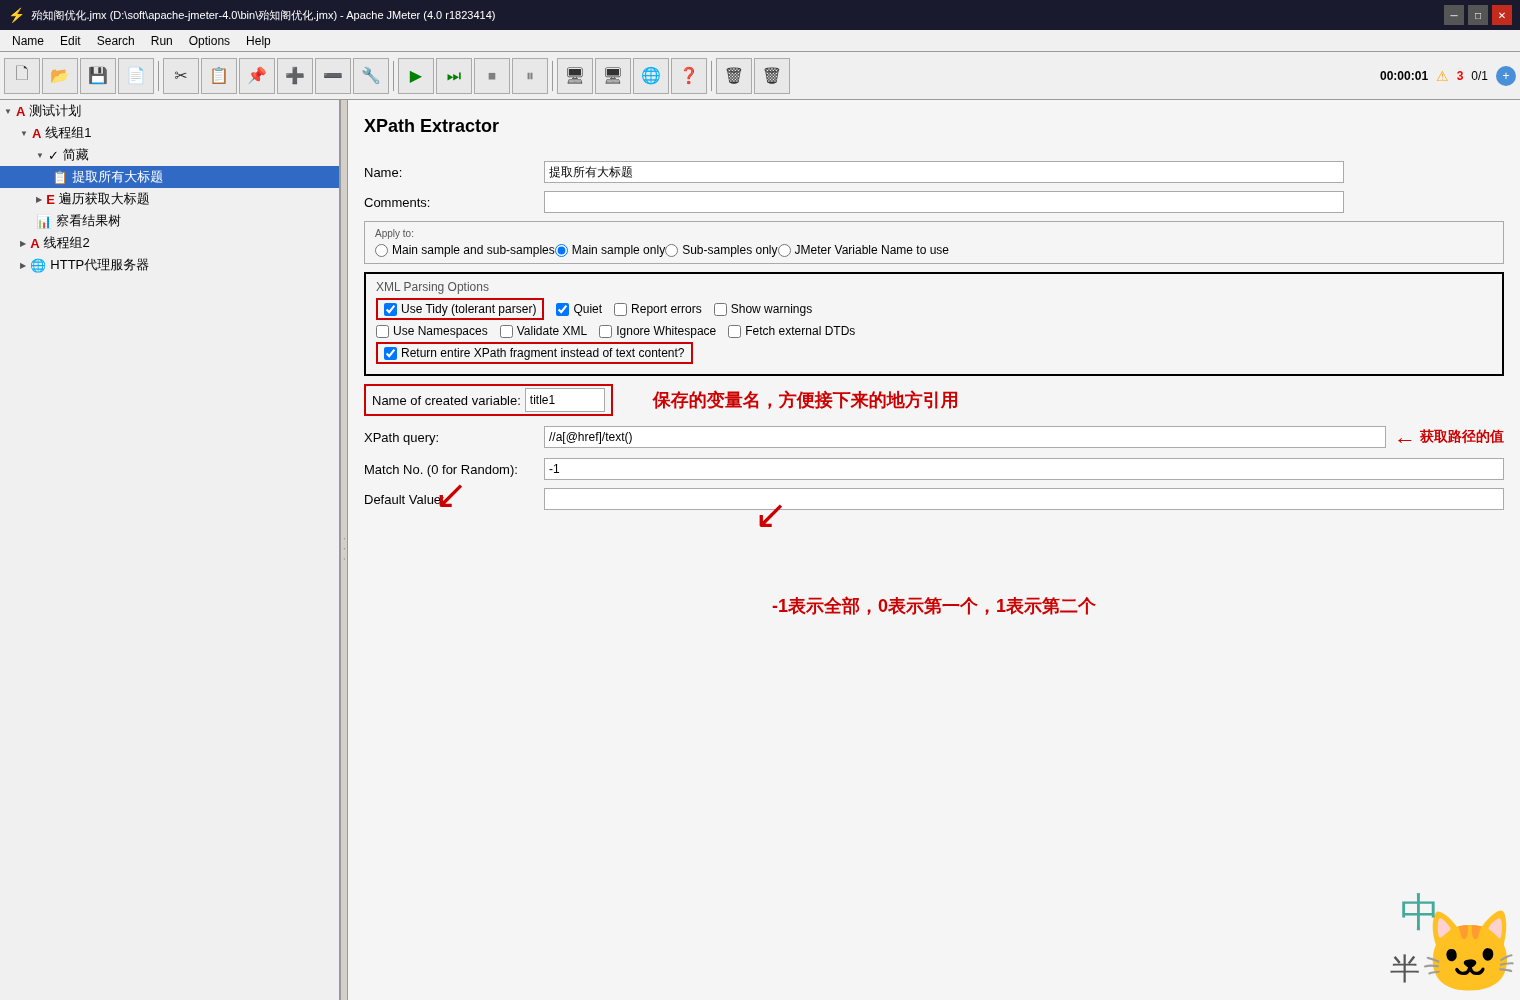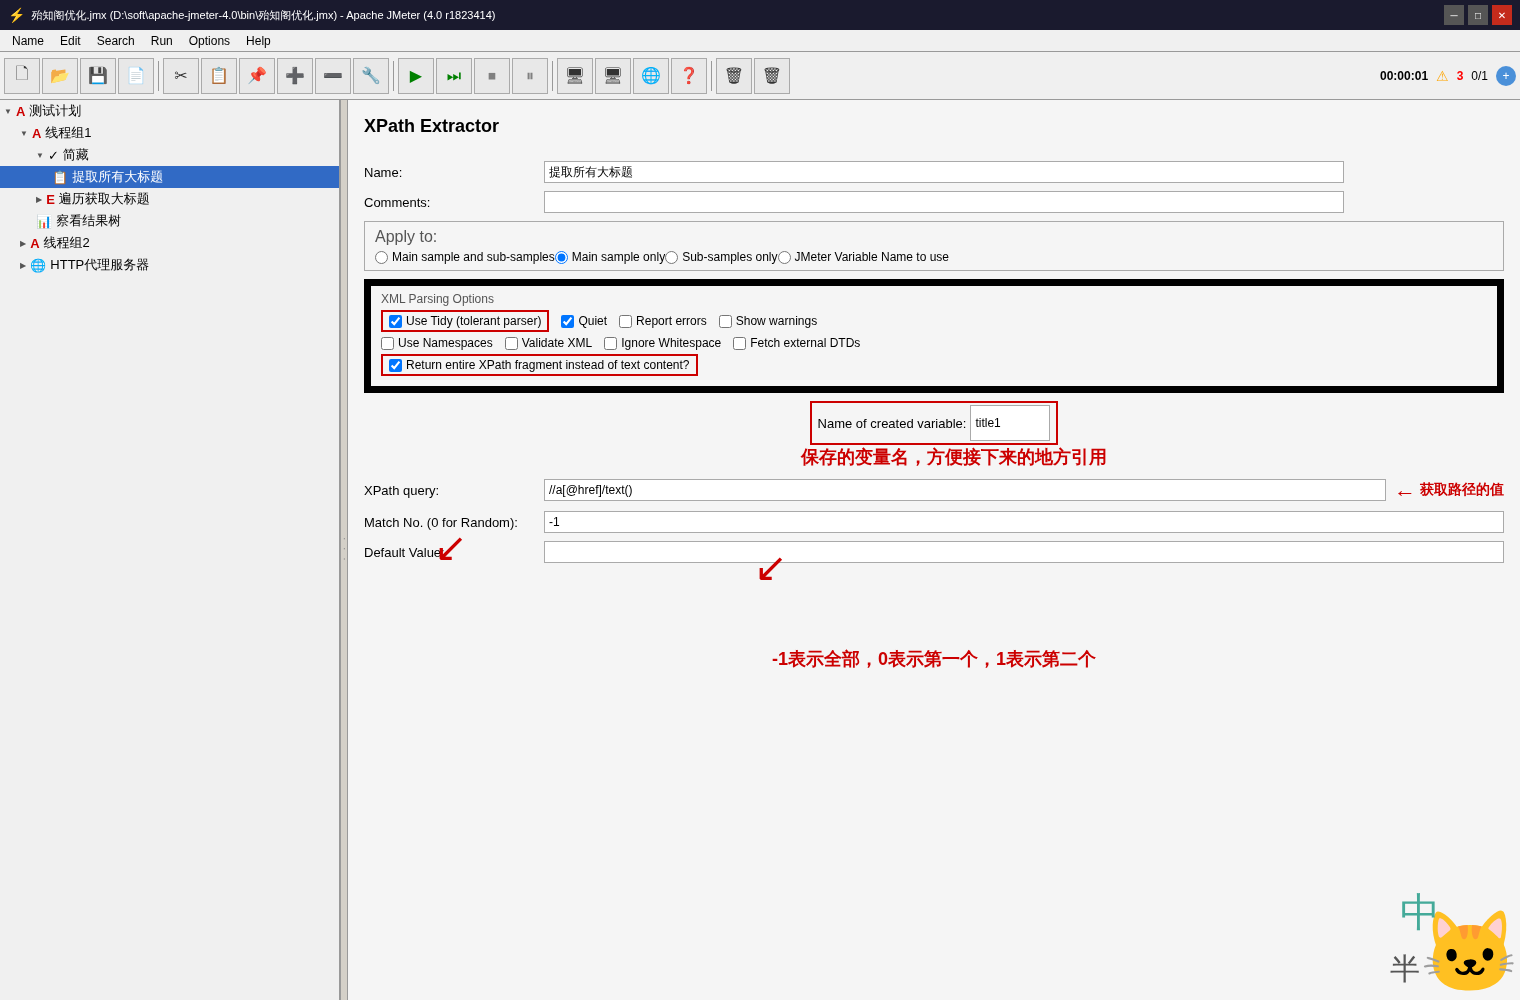--- a/index.html
+++ b/index.html
@@ -43,25 +43,25 @@
     .content { flex: 1; background: #f5f5f5; overflow-y: auto; padding: 0; }
     
     
     .panel { background: #f5f5f5; padding: 16px; }
     .panel-title { font-size: 18px; font-weight: bold; color: #000; margin-bottom: 24px; }
     .form-row { display: flex; align-items: center; margin-bottom: 8px; }
     .form-label { width: 180px; font-size: 13px; color: #000; flex-shrink: 0; }
     .form-input { flex: 1; height: 22px; border: 1px solid #aaa; background: white; padding: 1px 4px; font-size: 12px; }
     
     .apply-to-group { border: 1px solid #aaa; padding: 6px 10px; margin-bottom: 8px; }
-    .apply-to-title { font-size: 16px; color: #555; margin-bottom: 4px; }
+    .apply-to-title { font-size: 10px; color: #555; margin-bottom: 4px; }
     .radio-row { display: flex; align-items: center; flex-wrap: wrap; }
     .radio-opt { display: flex; align-items: center; gap: 4px; font-size: 12px; cursor: pointer; }
     
-    .xml-options-group { border: 7px solid #000000; padding: 6px 10px; margin-bottom: 8px; }
+    .xml-options-group { border: 2px solid #000000; padding: 6px 10px; margin-bottom: 8px; }
     .xml-options-title { font-size: 12px; color: #555; margin-bottom: 4px; }
     .checkbox-row { display: flex; align-items: center; gap: 12px; flex-wrap: wrap; margin-bottom: 4px; }
     .check-opt { display: flex; align-items: center; gap: 4px; font-size: 12px; cursor: pointer; }
 
     .splitter-handle { width: 8px; background: #d4d0c8; border-left: 1px solid #999; border-right: 1px solid #999; cursor: col-resize; display: flex; align-items: center; justify-content: center; }
     .splitter-dots { writing-mode: vertical-rl; letter-spacing: 2px; color: #888; font-size: 10px; }
 
     
     .overlay-container { position: relative; }
   </style>
@@ -254,24 +254,24 @@
         <div class="checkbox-row">
           <div style="border: 2px solid #cc0000; padding: 2px 6px; display: inline-flex; align-items: center; gap: 4px;">
             <label class="check-opt">
               <input type="checkbox" checked="" style="">
               <span>Return entire XPath fragment instead of text content?</span>
             </label>
           </div>
         </div>
       </div>
 
-      <div style="display: flex; align-items: center; margin-bottom: 8px; position: relative; flex-direction: column;">
+      <div style="display: flex; align-items: center; margin-bottom: 8px; position: relative;">
         <div style="border: 2px solid #cc0000; padding: 2px 6px; display: inline-flex; align-items: center; gap: 4px;">
           <span style="font-size: 13px;">Name of created variable:</span>
-          <input type="text" style="height: 36px; border: 1px solid rgb(170, 170, 170); padding: 1px 4px; font-size: 12px; width: 80px;" value="title1">
+          <input type="text" style="height: 24px; border: 1px solid rgb(170, 170, 170); padding: 1px 4px; font-size: 12px; width: 80px;" value="title1">
         </div>
 
         <span style="color: #cc0000; font-size: 18px; font-weight: bold; margin-left: 40px;">保存的变量名，方便接下来的地方引用</span>
       </div>
 
       <div style="display: flex; align-items: center; margin-bottom: 8px; position: relative;">
         <span style="width: 180px; font-size: 13px;">XPath query:</span>
         <input type="text" style="flex: 1 1 0%; height: 22px; border: 1px solid rgb(170, 170, 170); padding: 1px 4px; font-size: 12px;" value="//a[@href]/text()">
 
         <span style="color: #cc0000; font-size: 22px; margin-left: 8px;">←</span>

